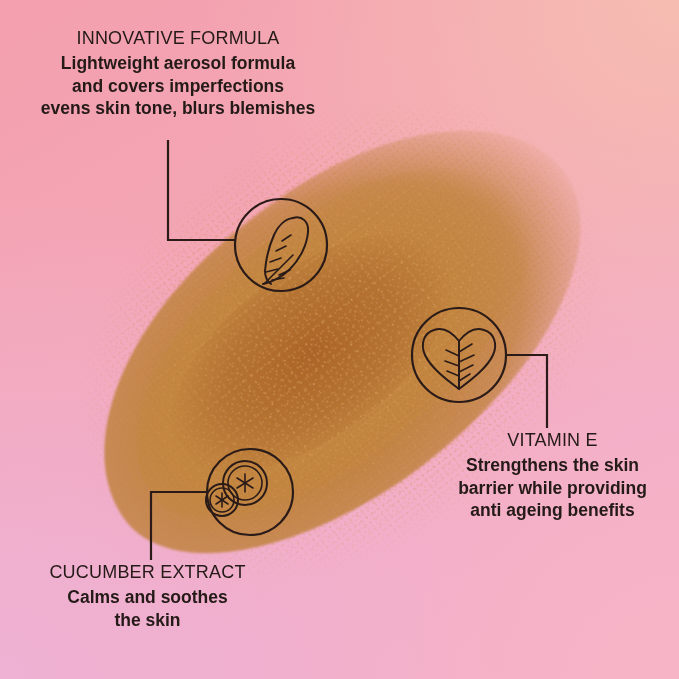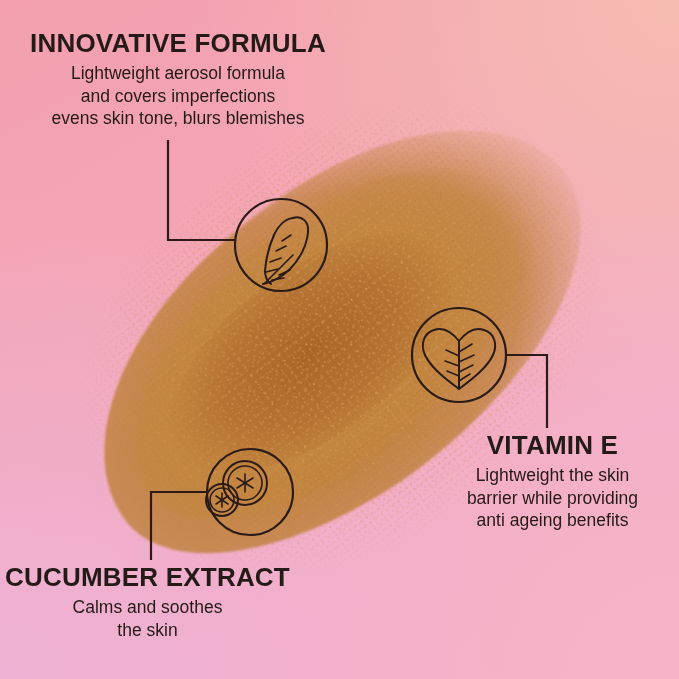--- a/index.html
+++ b/index.html
@@ -100,31 +100,31 @@
       radial-gradient(circle, rgba(140,90,40,.5) 0.5px, rgba(140,90,40,0) 1px);
     background-size: 9px 9px, 6px 6px;
     background-position: 1px 2px, 4px 0;
     -webkit-mask-image: radial-gradient(50% 55% at 48% 50%, #000 40%, rgba(0,0,0,0) 92%);
             mask-image: radial-gradient(50% 55% at 48% 50%, #000 40%, rgba(0,0,0,0) 92%);
   }
 
   
   .callout { position: absolute; }
   .callout-title {
-    font-size: 26px;
-    font-weight: 700;
+    font-size: 18px;
+    font-weight: 400;
     letter-spacing: .2px;
     margin: 0 0 3px 0;
     white-space: nowrap;
   }
   .callout-body {
     font-size: 17.5px;
     line-height: 1.29;
     margin: 0;
-    font-weight: 400;
+    font-weight: 700;
   }
 
   
   #callout-innovative {
     left: 18px;
     top: 28px;
     width: 320px;
     text-align: center;
   }
   
@@ -249,21 +249,21 @@
 
   <div class="callout" id="callout-innovative">
     <h2 class="callout-title">INNOVATIVE FORMULA</h2>
     <p class="callout-body">Lightweight aerosol formula</p>
     <p class="callout-body">and covers imperfections</p>
     <p class="callout-body">evens skin tone, blurs blemishes</p>
   </div>
 
   <div class="callout" id="callout-vitamin">
     <h2 class="callout-title">VITAMIN E</h2>
-    <p class="callout-body">Lightweight the skin</p>
+    <p class="callout-body">Strengthens the skin</p>
     <p class="callout-body">barrier while providing</p>
     <p class="callout-body">anti ageing benefits</p>
   </div>
 
   <div class="callout" id="callout-cucumber">
     <h2 class="callout-title">CUCUMBER EXTRACT</h2>
     <p class="callout-body">Calms and soothes</p>
     <p class="callout-body">the skin</p>
   </div>
 

